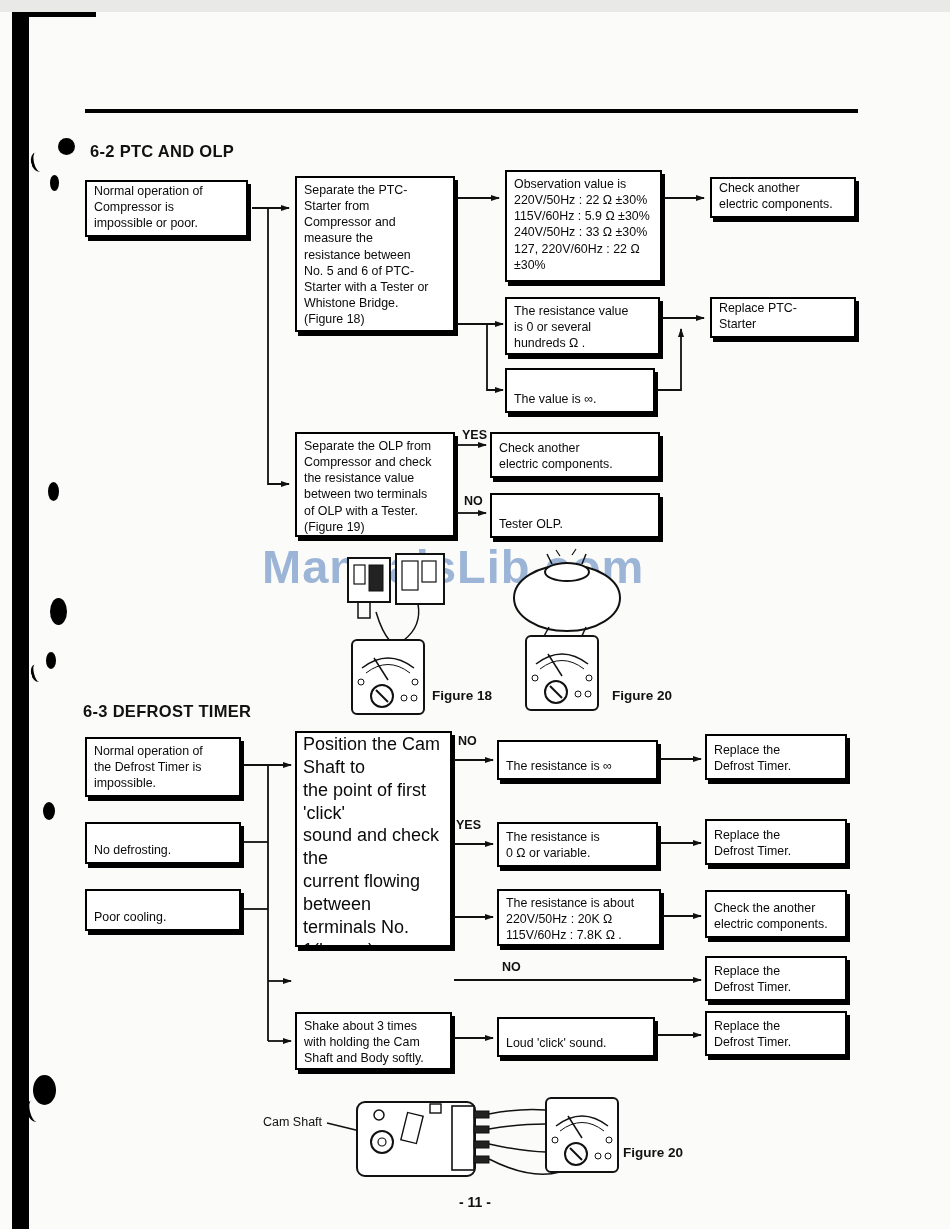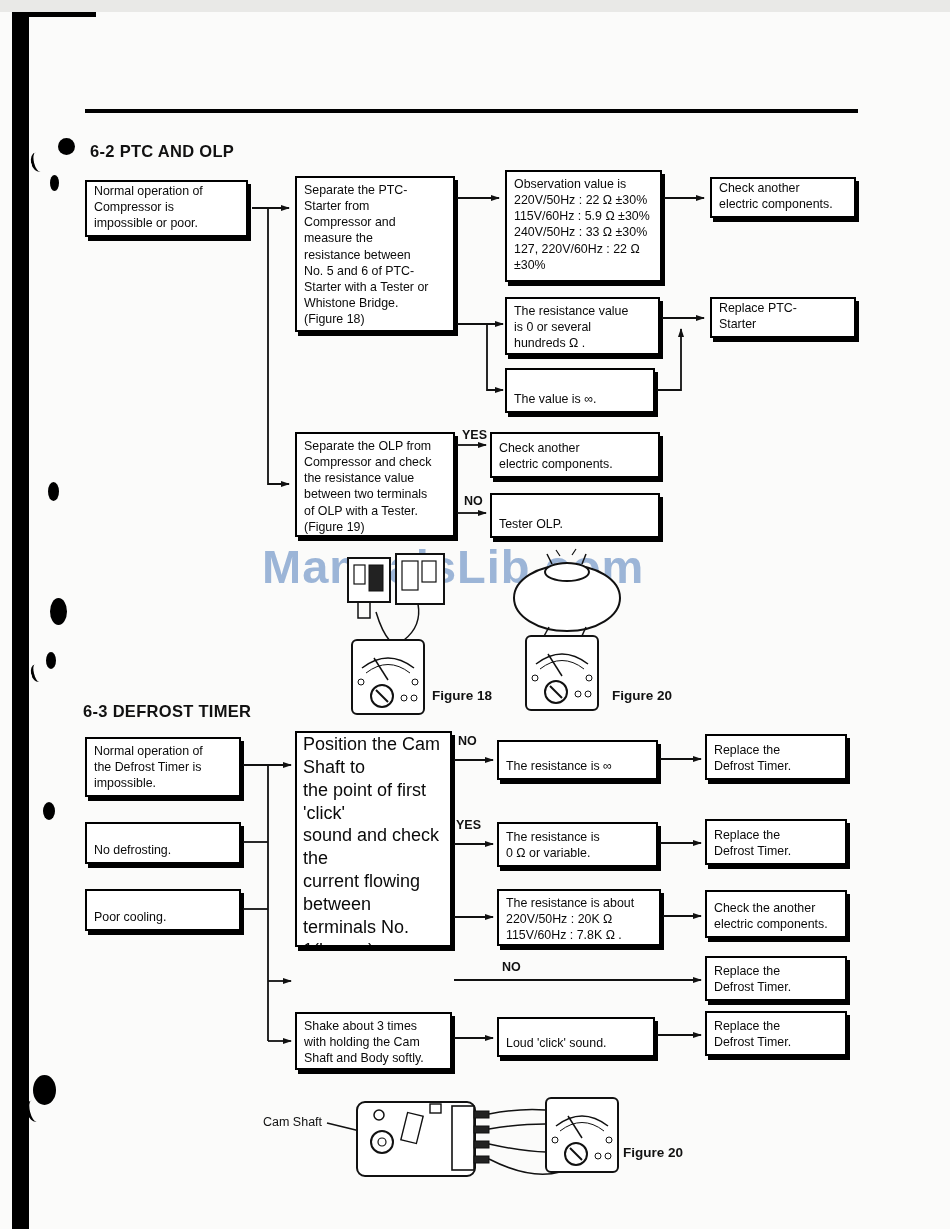--- a/index.html
+++ b/index.html
@@ -177,20 +177,21 @@
     <div class="txt">Loud 'click' sound.</div>
   </div>
   <div class="box vc" style="left:705px;top:999px;width:142px;height:45px">
     <div class="txt">Replace the
 Defrost Timer.</div>
   </div>
 
   <div class="camlbl">Cam Shaft</div>
   <div class="figlbl" style="left:623px;top:1133px">Figure 20</div>
 
+  <div class="pagenum">- 11 -</div>
 
   <svg class="overlay" width="950" height="1229" viewBox="0 0 950 1229">
     <defs>
       <marker id="ah" markerWidth="10" markerHeight="8" refX="8" refY="3" orient="auto" markerUnits="userSpaceOnUse">
         <path d="M0,0 L9,3 L0,6 z" fill="#111"></path>
       </marker>
       <g id="meter">
         <rect x="0" y="0" width="72" height="74" rx="5" fill="#fff" stroke="#111" stroke-width="2"></rect>
         <path d="M10,28 Q36,8 62,28" fill="none" stroke="#111" stroke-width="1.5"></path>
         <path d="M14,33 Q36,16 58,33" fill="none" stroke="#111" stroke-width="1"></path>

